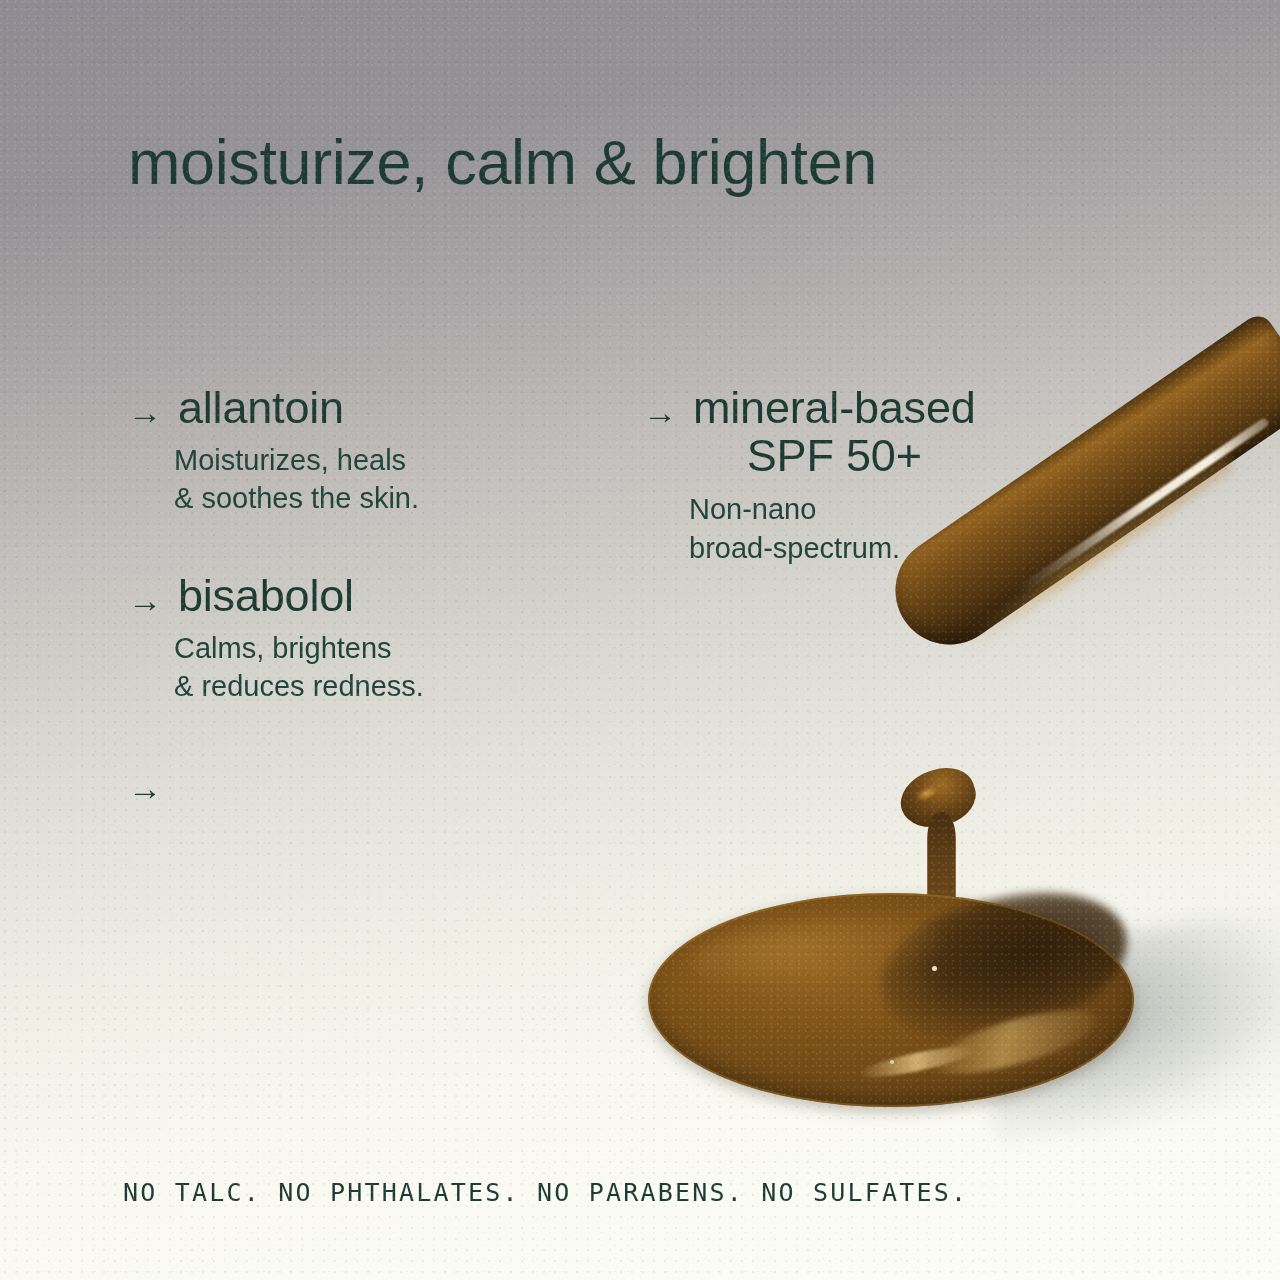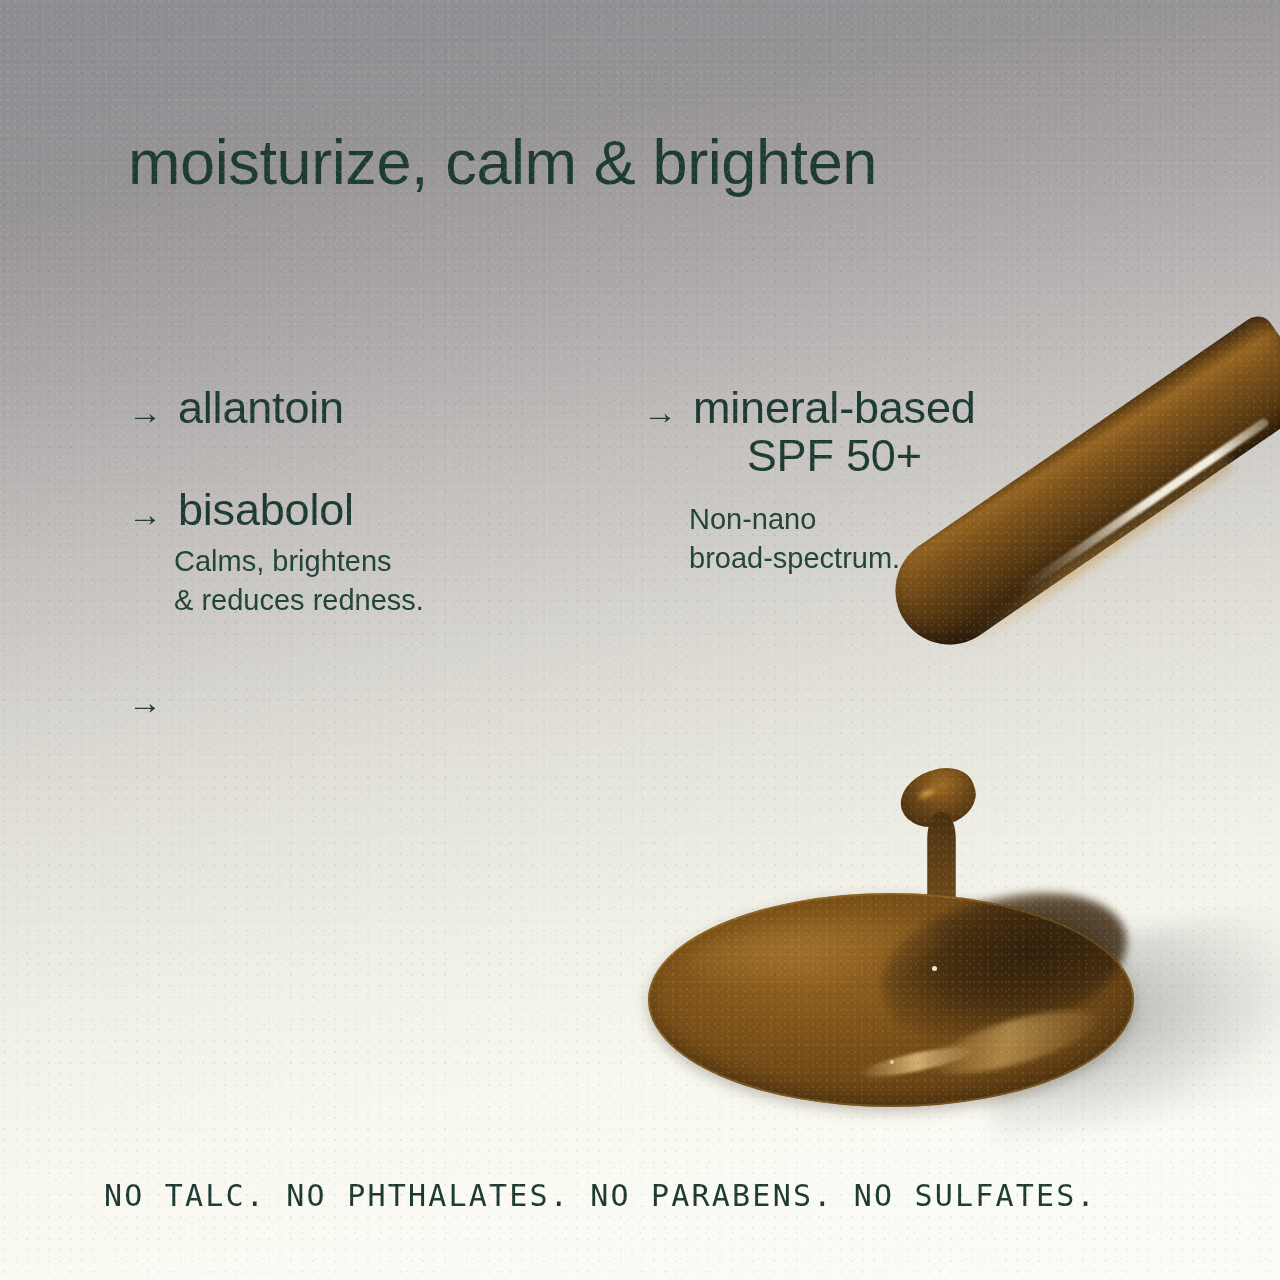--- a/index.html
+++ b/index.html
@@ -183,25 +183,25 @@
   }
   .feature-name{
     font-size:45px;line-height:1.06;
     letter-spacing:-0.2px;color:#1d3b33;font-weight:400;text-align:center;
   }
   .feature-desc{
     margin-left:46px;margin-top:9px;
     font-size:29px;line-height:1.33;
     color:#20433a;font-weight:400;white-space:pre-line;
   }
-  .col-right .feature-desc{margin-left:46px;margin-top:21px;}
+  .col-right .feature-desc{margin-left:46px;margin-top:11px;}
   .footer{
-    position:absolute;left:104px;top:1178px;
+    position:absolute;left:123px;top:1178px;
     font-family:"DejaVu Sans Mono","Liberation Mono",monospace;
-    font-size:30px;letter-spacing:2.2px;
+    font-size:25px;letter-spacing:2.2px;
     color:#1d3b33;font-weight:400;
   }
 </style>
 </head>
 <body>
 
 <div id="stage">
 
   <div id="photo">
     <div class="shadow-cast"></div>
@@ -226,20 +226,22 @@
 
     <div class="headline">moisturize, calm &amp; brighten</div>
 
     <div class="col col-left">
 
       <div class="feature">
         <div class="feature-head">
           <span class="arrow">→</span>
           <span class="feature-name">allantoin</span>
         </div>
+        <div class="feature-desc">Moisturizes, heals
+&amp; soothes the skin.</div>
       </div>
 
       <div class="feature">
         <div class="feature-head">
           <span class="arrow">→</span>
           <span class="feature-name">bisabolol</span>
         </div>
         <div class="feature-desc">Calms, brightens
 &amp; reduces redness.</div>
       </div>

